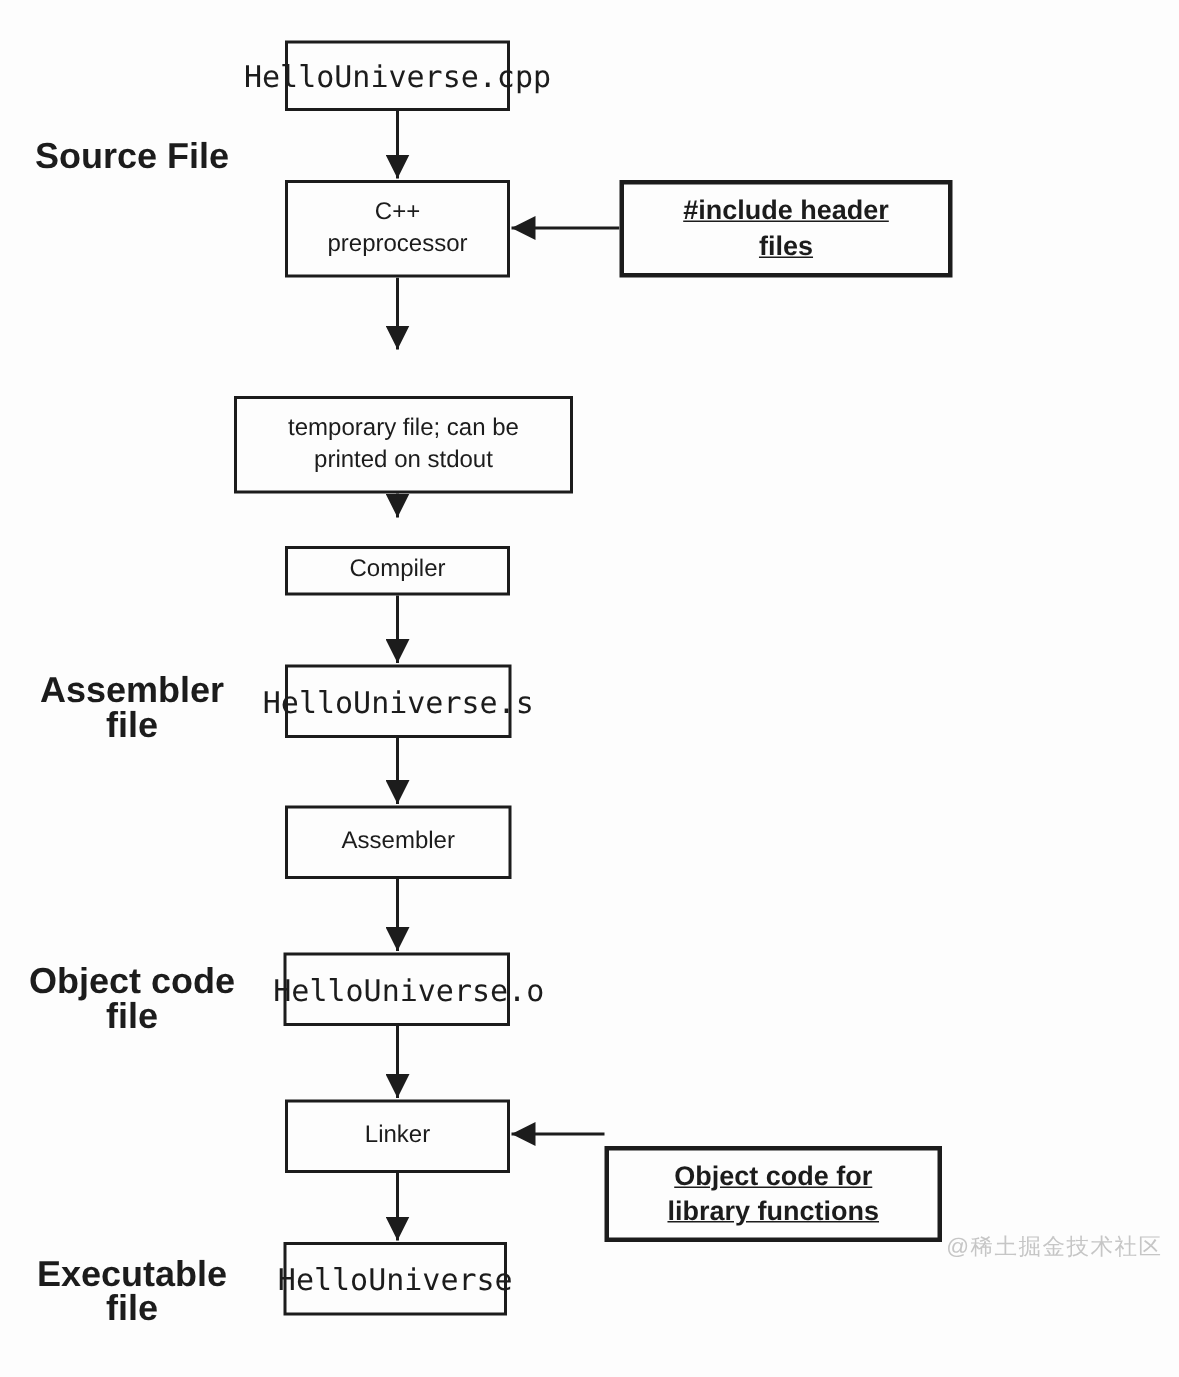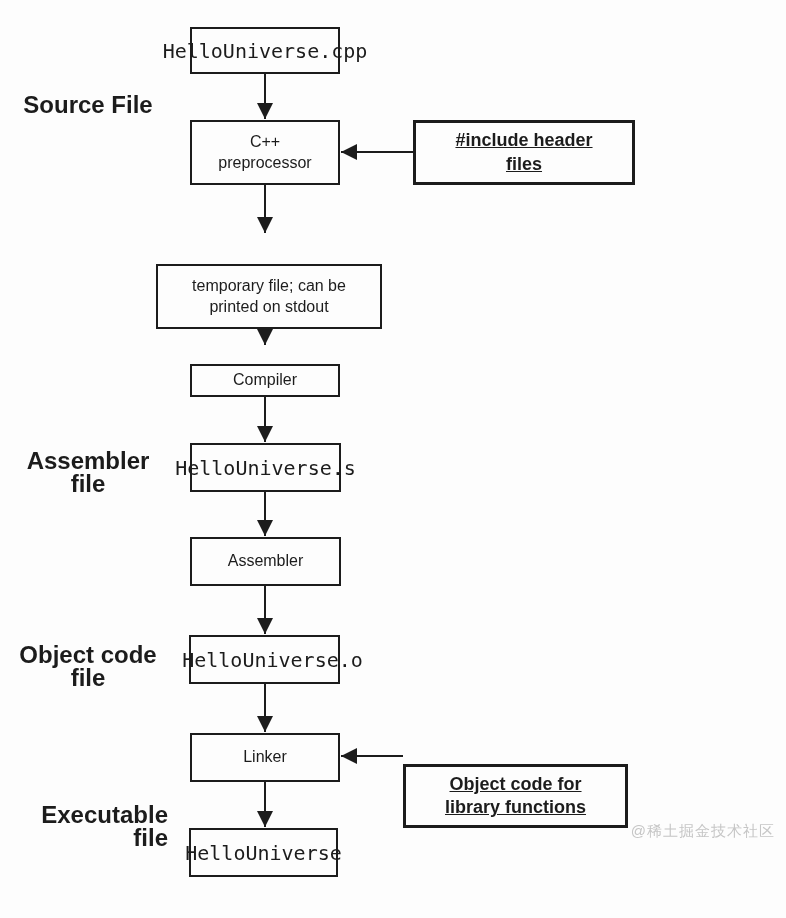--- a/index.html
+++ b/index.html
@@ -94,21 +94,21 @@
     <path class="arrow" d="M265,782 L265,827"></path>
     <path class="arrow" d="M413,152 L341,152"></path>
     <path class="arrow" d="M403,756 L341,756"></path>
   </svg>
 
   <div class="stage" style="top:93px;">Source File</div>
   <div class="stage" style="top:449px;">Assembler
 file</div>
   <div class="stage" style="top:643px;">Object code
 file</div>
-  <div class="stage" style="top:803px;text-align:right;">Executable
+  <div class="stage" style="top:838px;">Executable
 file</div>
 
   <div class="box mono" style="left:190px;top:27px;width:150px;height:47px;">
     <span class="lbl">HelloUniverse.cpp</span>
   </div>
 
   <div class="box sans" style="left:190px;top:120px;width:150px;height:65px;">
     <span class="lbl">C++
 preprocessor</span>
   </div>

